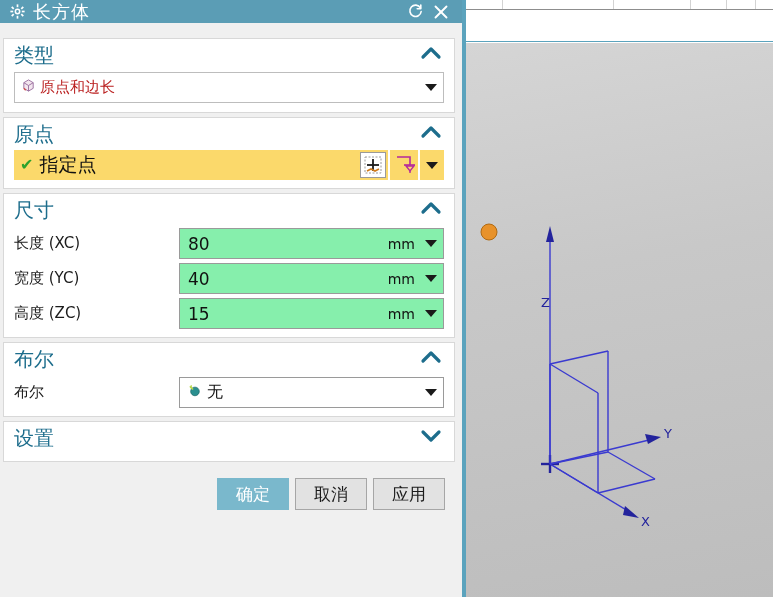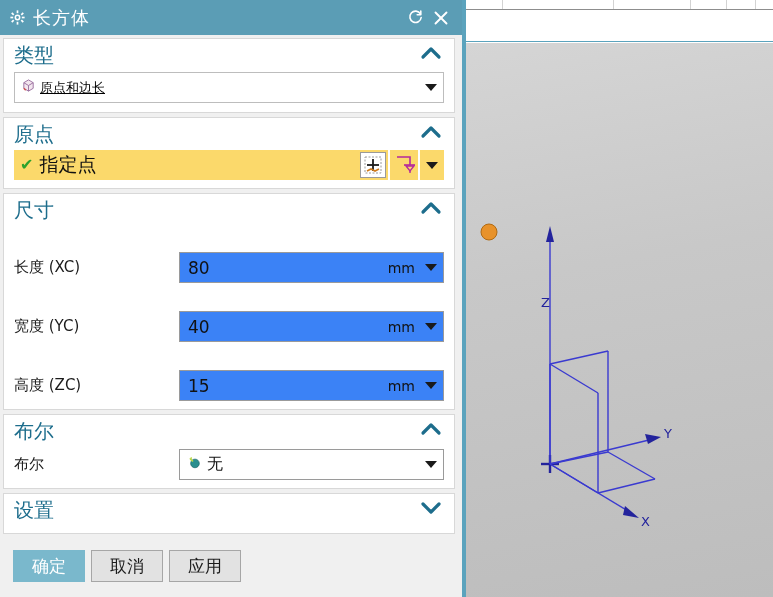--- a/index.html
+++ b/index.html
@@ -40,21 +40,21 @@
   }
 
   
   .dialog {
     position: absolute; left: 0; top: 0; width: 466px; height: 597px;
     background: #f0f0f0;
     border-right: 4px solid #5ba3bd;
   }
   .titlebar {
     position: relative;
-    height: 35px;
+    height: 23px;
     background: #5b9db5;
     display: flex; align-items: center;
     padding: 0 8px 0 10px;
     color: #ffffff;
   }
   .titlebar .gear { flex: 0 0 auto; margin-right: 8px; display:flex; }
   .titlebar .title {
     font-size: 18px; letter-spacing: 1px;
     flex: 1 1 auto;
     white-space: nowrap;
@@ -97,24 +97,23 @@
   .combo {
     display: flex; align-items: center;
     height: 31px;
     border: 1px solid #bdbdbd;
     background: #ffffff;
     width: 100%;
     padding: 0 6px 0 6px;
     cursor: pointer;
   }
   .combo .combo-text {
-    font-size: 13px; color: #000000; flex: 1 1 auto;
+    font-size: 15px; color: #b91c1c; flex: 1 1 auto;
     white-space: nowrap; overflow: hidden;
     padding-left: 4px;
-    text-decoration: underline;
   }
   .arrow-down {
     width: 0; height: 0;
     border-left: 6px solid transparent;
     border-right: 6px solid transparent;
     border-top: 7px solid #1a1a1a;
     margin-left: 6px;
     flex: 0 0 auto;
   }
 
@@ -145,49 +144,49 @@
   }
   .icon-btn.framed .inner {
     width: 26px; height: 26px; background: #ffffff;
     border: 1px solid #9a9a9a;
     display:flex; align-items:center; justify-content:center;
   }
   .icon-btn.sep { border-left: 2px solid #ffffff; }
   .icon-btn.drop { width: 26px; }
 
   
-  .dim-row { display: flex; align-items: center; padding: 2px 10px; margin-top: 24px; }
+  .dim-row { display: flex; align-items: center; padding: 2px 10px; }
   .dim-label { font-size: 15px; color: #1b1b1b; width: 165px; flex: 0 0 auto; }
   .dim-input {
     flex: 1 1 auto;
     display: flex; align-items: center;
     height: 31px;
     border: 1px solid #9a9a9a;
-    background: #3b82f6;
+    background: #86efac;
     padding: 0 6px 0 8px;
   }
   .dim-value {
     font-size: 17px; color: #111; flex: 1 1 auto;
     white-space: nowrap;
   }
   .dim-unit { font-size: 14px; color: #111; margin-right: 4px; }
 
   
   .bool-row { display: flex; align-items: center; padding: 2px 10px 2px 10px; }
   .bool-label { font-size: 15px; color: #1b1b1b; width: 165px; flex: 0 0 auto; }
   .bool-combo {
     flex: 1 1 auto; display: flex; align-items: center;
     height: 31px; border: 1px solid #9a9a9a; background: #ffffff;
     padding: 0 6px 0 7px; cursor: pointer;
   }
   .bool-combo .bool-text { font-size: 16px; color: #111; flex: 1 1 auto; margin-left: 5px; }
 
   
   .footer {
-    display: flex; align-items: center;
+    display: flex; justify-content: flex-end; align-items: center;
     gap: 6px;
     padding: 12px 10px 0 10px;
   }
   .btn {
     min-width: 72px; height: 32px;
     font-size: 17px;
     display: flex; align-items: center; justify-content: center;
     cursor: pointer;
   }
   .btn.primary { background: #7ab8cc; color: #ffffff; border: 1px solid #7ab8cc; }

